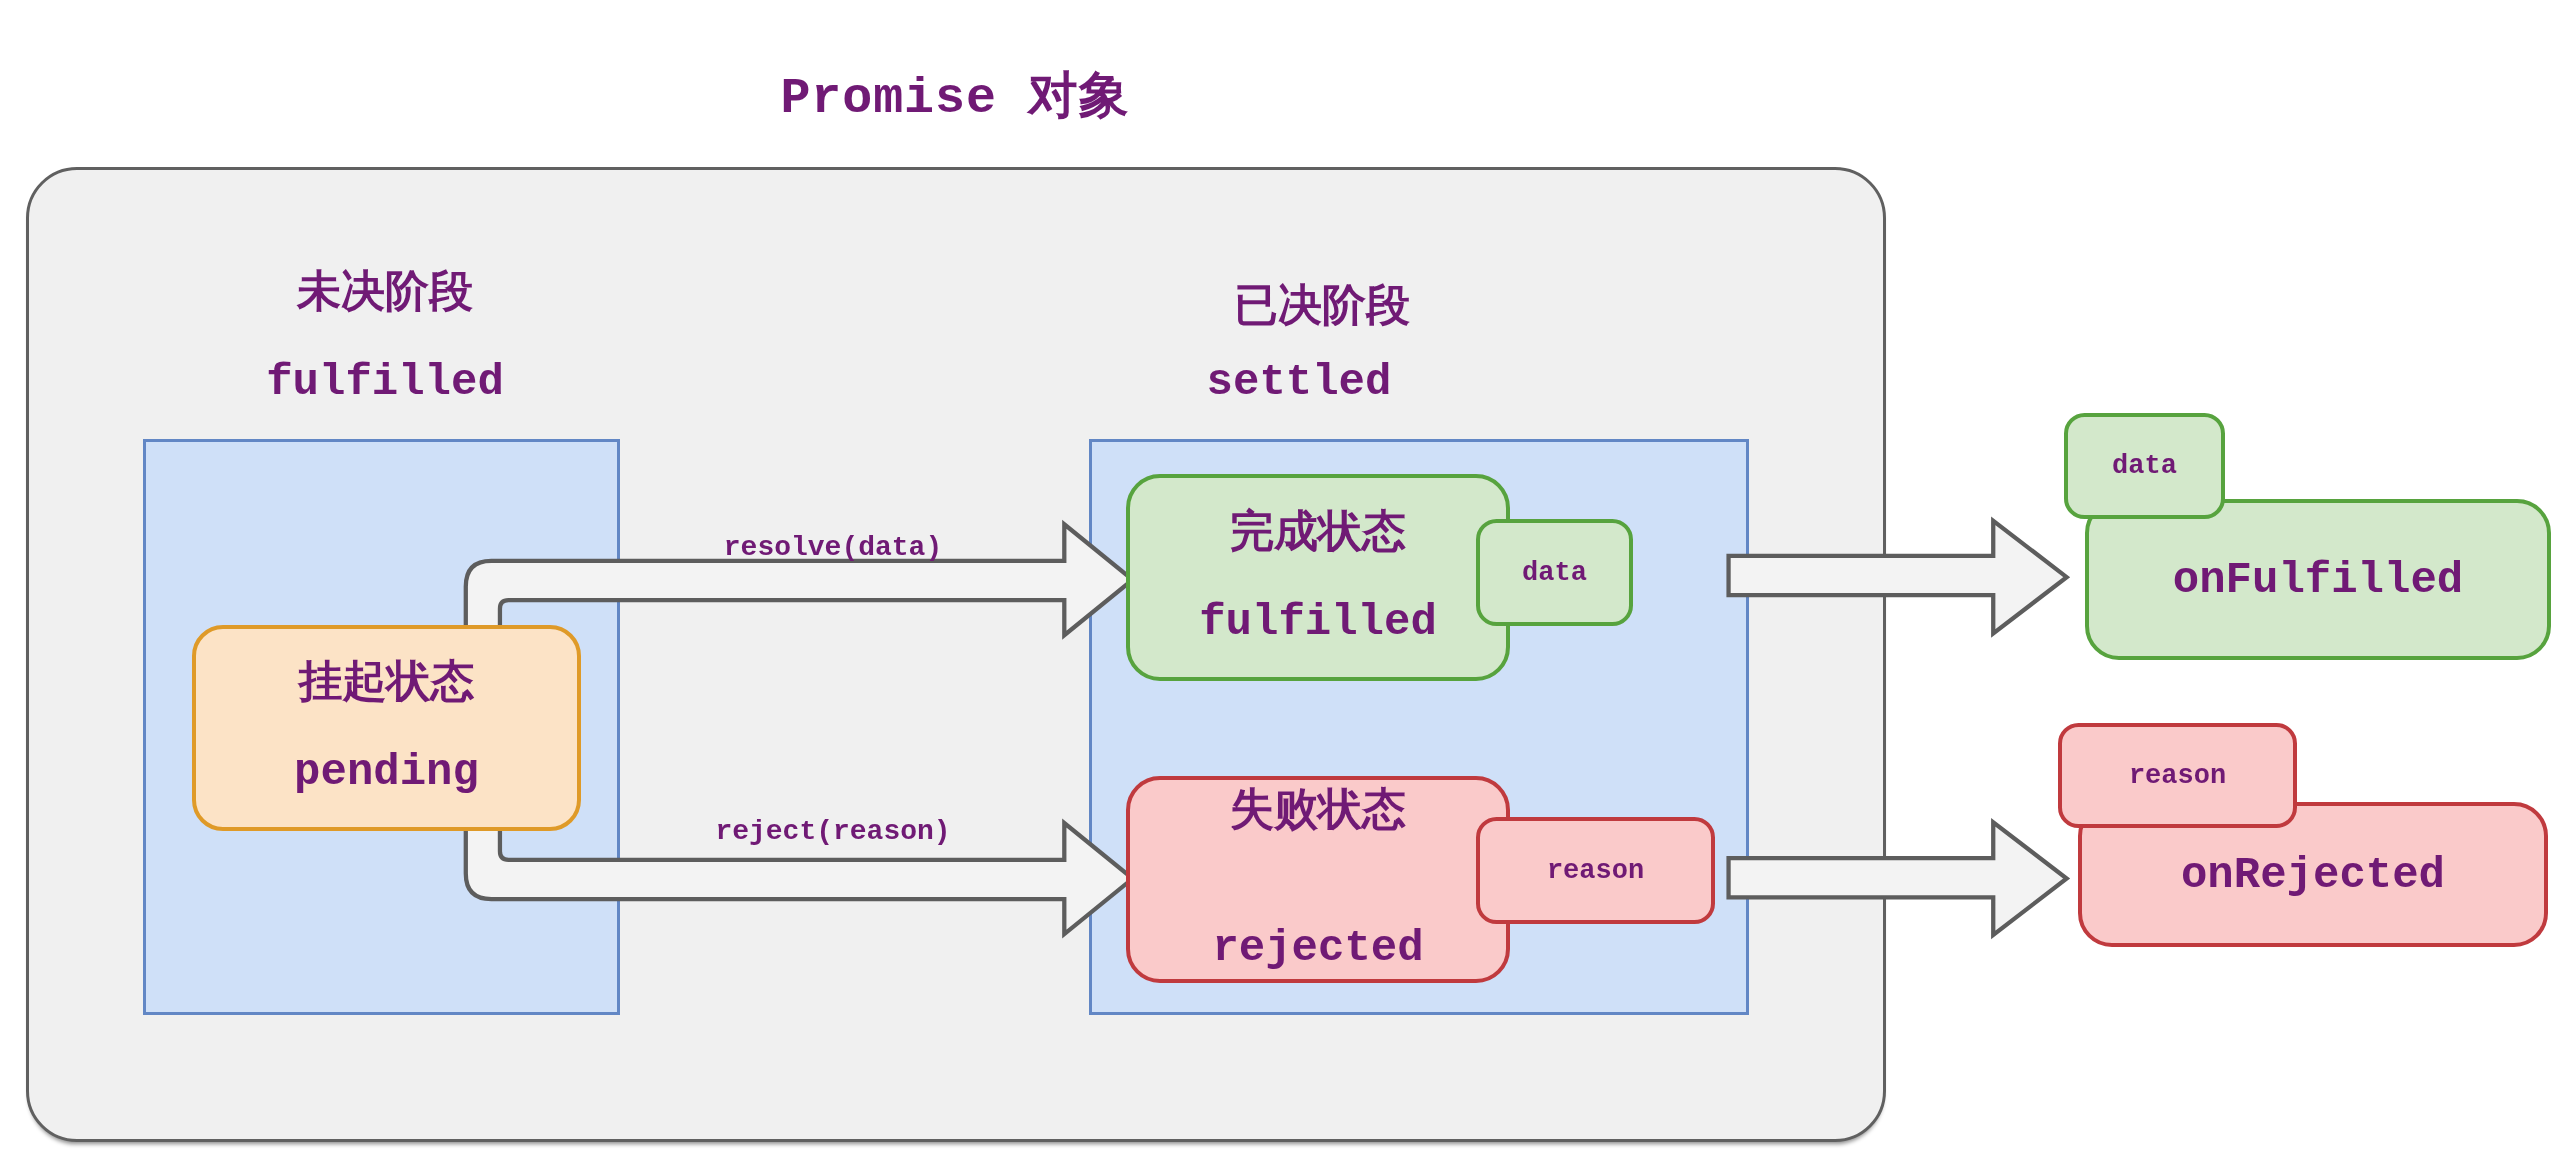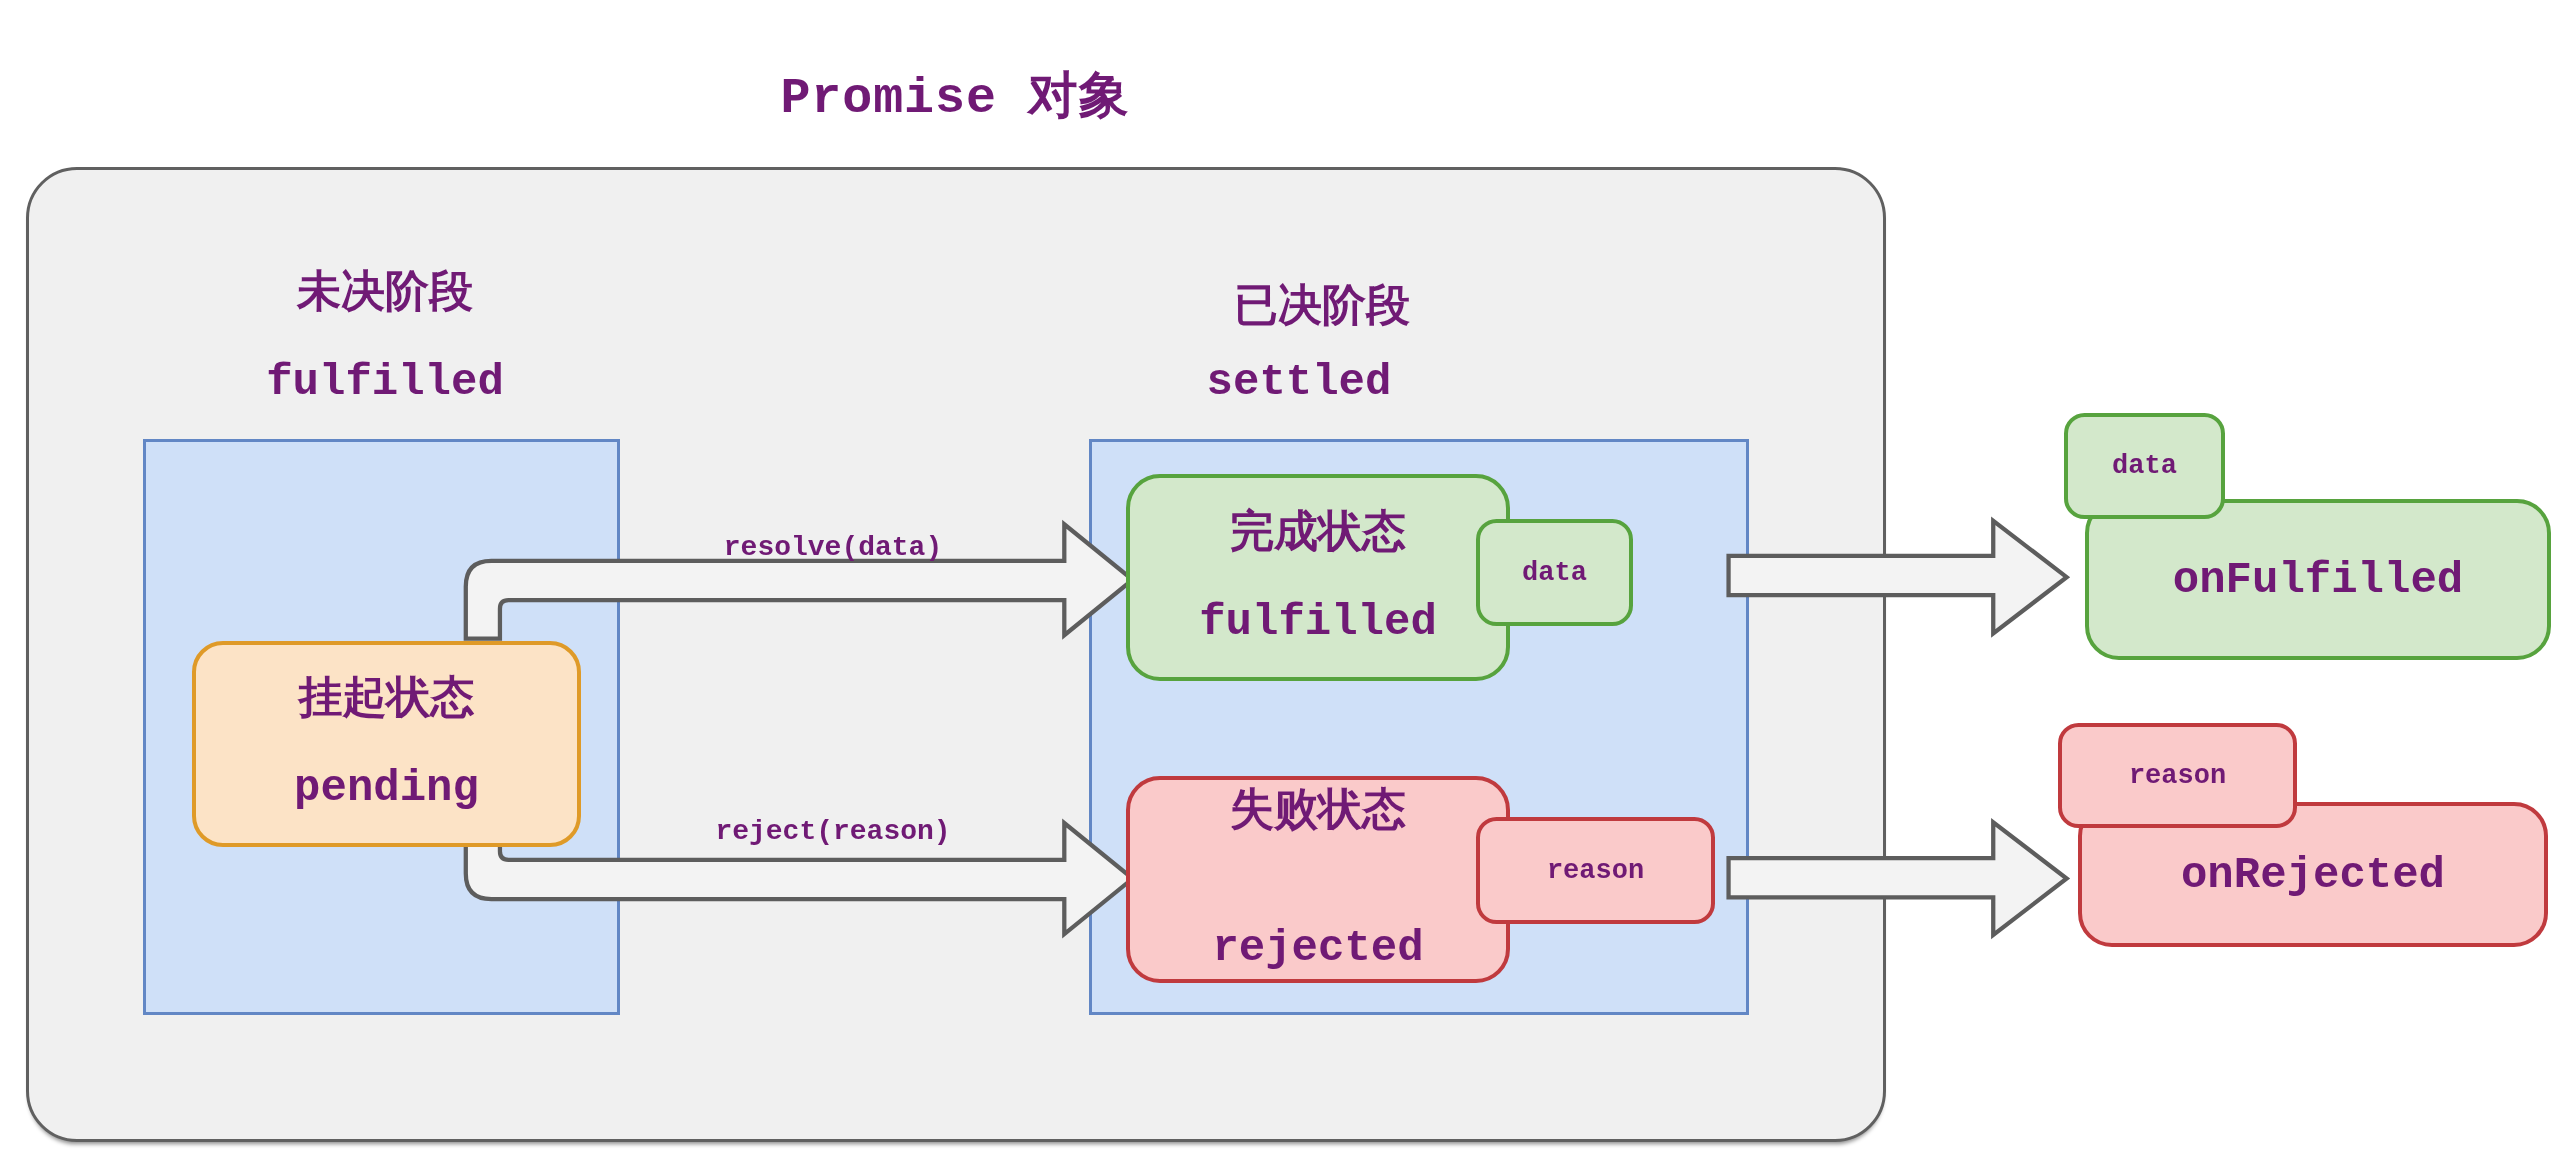--- a/index.html
+++ b/index.html
@@ -23,21 +23,21 @@
   .stage-box{background:#cfe0f8;border:3.4px solid #6287c5;z-index:1;}
   .stage-unsettled{left:143px;top:439px;width:477px;height:576px;}
   .stage-settled{left:1089px;top:439px;width:660px;height:576px;}
 
   .pipes{left:0;top:0;width:2576px;height:1168px;z-index:2;pointer-events:none;}
   .pipes path{fill:#f3f3f3;stroke:#5d5d5d;stroke-width:5;stroke-linejoin:miter;}
 
   .node{z-index:3;display:flex;flex-direction:column;align-items:center;justify-content:center;
         font-size:44px;font-weight:700;line-height:88px;}
   .node-pending{left:192px;top:625px;width:389px;height:206px;border-radius:31px;
-        background:#fce3c6;border:4.3px solid #df9a28;margin-top:16px;}
+        background:#fce3c6;border:4.3px solid #df9a28;}
   .node-fulfilled{left:1126px;top:474px;width:384px;height:207px;border-radius:34px;
         background:#d3e8cb;border:4.3px solid #57a33e;}
   .node-rejected{left:1126px;top:776px;width:384px;height:207px;border-radius:34px;
         background:#facaca;border:4.3px solid #c03a3e;gap:48px;}
   .node-onfulfilled{left:2085px;top:499px;width:466px;height:161px;border-radius:34px;
         background:#d3e8cb;border:4.3px solid #57a33e;z-index:3;}
   .node-onrejected{left:2078px;top:802px;width:470px;height:145px;border-radius:34px;
         background:#facaca;border:4.3px solid #c03a3e;z-index:3;}
 
   .tag{z-index:5;font-size:27px;font-weight:700;border-radius:20.5px;}

